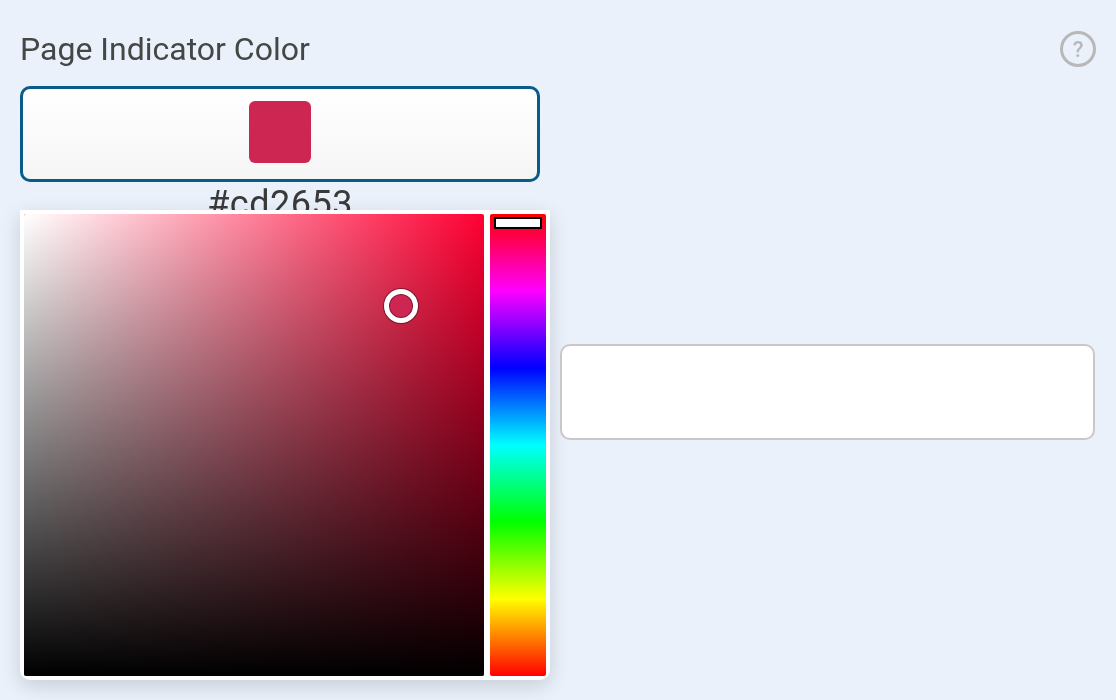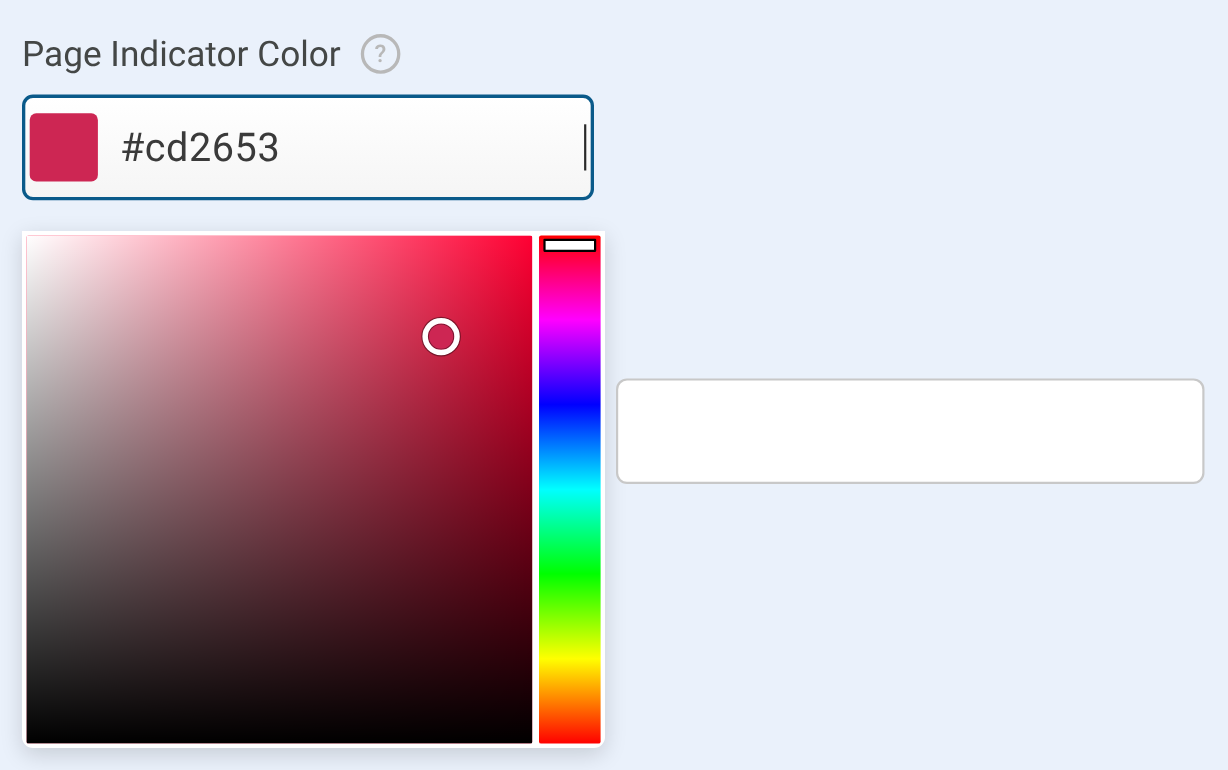--- a/index.html
+++ b/index.html
@@ -1,18 +1,19 @@
 <!DOCTYPE html>
 <html><head>
   <meta charset="utf-8">
   <style>
     * {
       box-sizing: border-box;
       margin: 0;
       padding: 0;
+      justify-content: space-between;
     }
     body {
       font-family: -apple-system, BlinkMacSystemFont, "Segoe UI", Roboto, sans-serif;
       background: #eaf1fb;
       width: 1116px;
       height: 700px;
       padding: 30px 20px;
       position: relative;
     }
     .label-row {
@@ -40,22 +41,23 @@
       cursor: pointer;
     }
     .color-input-wrapper {
       display: flex;
       align-items: center;
       width: 520px;
       height: 96px;
       background: linear-gradient(to bottom, #ffffff, #f5f5f5);
       border: 3px solid #0a5a8a;
       border-radius: 10px;
-      padding: 12px 4px;
+      padding: 12px 32px;
       gap: 20px;
+      flex-direction: column;
     }
     .color-swatch {
       width: 62px;
       height: 62px;
       border-radius: 6px;
       flex-shrink: 0;
     }
     .color-value {
       font-size: 36px;
       color: #3a3a3a;

